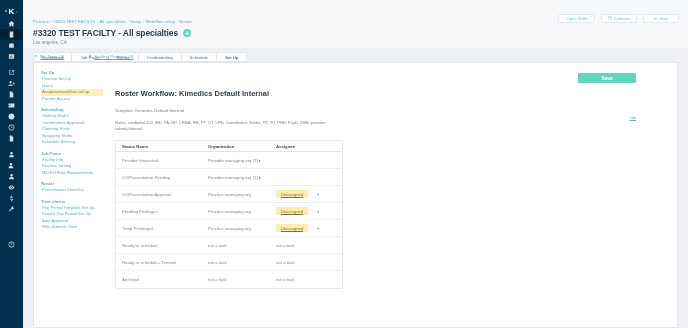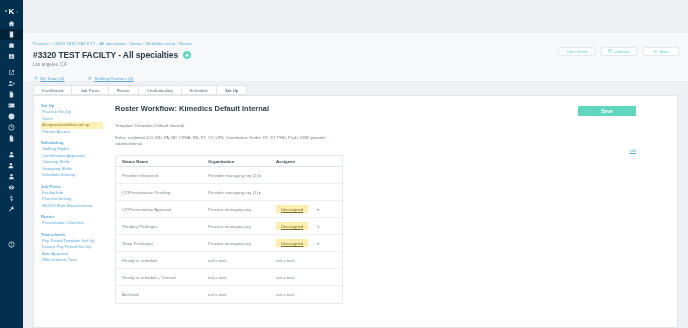--- a/index.html
+++ b/index.html
@@ -34,23 +34,22 @@
   }
   .rail-item.active { background:#022238; }
   .rail-item svg { width:7px; height:7px; display:block; fill:#d3dee6; }
   .rail-gap { height:5px; }
   .rail-bottom { position:absolute; bottom:78px; }
 
   
   .main { flex:1 1 auto; display:flex; flex-direction:column; min-width:0; background:#eef0f3; }
 
   .topbar {
-    height:48px; background:#f7f8fa; padding:8px 10px 0 10px; position:relative;
+    height:48px; background:#f7f8fa; padding:19px 10px 0 10px; position:relative;
     border-bottom:0;
-    margin-top:33px;
   }
   .crumb { font-size:4.2px; color:#5aa9d6; letter-spacing:0.1px; }
   .crumb .sep { color:#9fb4c2; }
   .title-row { display:flex; align-items:center; margin-top:4px; }
   .title { font-size:8.5px; font-weight:bold; color:#2b3d4a; letter-spacing:-0.1px; }
   .plus-badge {
     width:8px; height:8px; border-radius:50%; background:#5fd6bd; color:#fff;
     margin-left:5px; display:flex; align-items:center; justify-content:center;
     font-size:7px; line-height:1; font-weight:bold;
   }
@@ -85,21 +84,21 @@
     flex:1 1 auto; display:flex; padding:6px 7px; gap:8px; overflow:hidden;
     height:215px;
   }
   .subnav { width:62px; flex:0 0 62px; padding-top:1px; }
   .sn-group { margin-bottom:5px; }
   .sn-head { font-size:4.2px; color:#5aa9d6; font-weight:bold; margin-bottom:1px; }
   .sn-item { font-size:4.2px; color:#5aa9d6; line-height:1.55; padding:0 1px; }
   .sn-item.active { background:#fdf0b8; color:#8a7a2f; }
 
   .panel { flex:1 1 auto; min-width:0; position:relative; padding-left:4px; }
-  .panel-title { font-size:7.5px; font-weight:bold; color:#2b3d4a; margin-top:2px; }
+  .panel-title { font-size:7.5px; font-weight:bold; color:#2b3d4a; margin-top:20px; }
   .save-btn {
     position:absolute; right:34px; top:4px; width:58px; height:10px;
     background:#5fd6bd; color:#fff; font-size:5px; font-weight:bold;
     display:flex; align-items:center; justify-content:center; border-radius:1px;
   }
   .tpl { font-size:4.4px; color:#6f7f8b; margin-top:10px; }
   .rules { font-size:4.1px; color:#6f7f8b; margin-top:7px; line-height:1.5; max-width:215px; }
   .editlink { position:absolute; right:34px; top:46px; font-size:4px; color:#5aa9d6; text-decoration:underline; }
 
   

